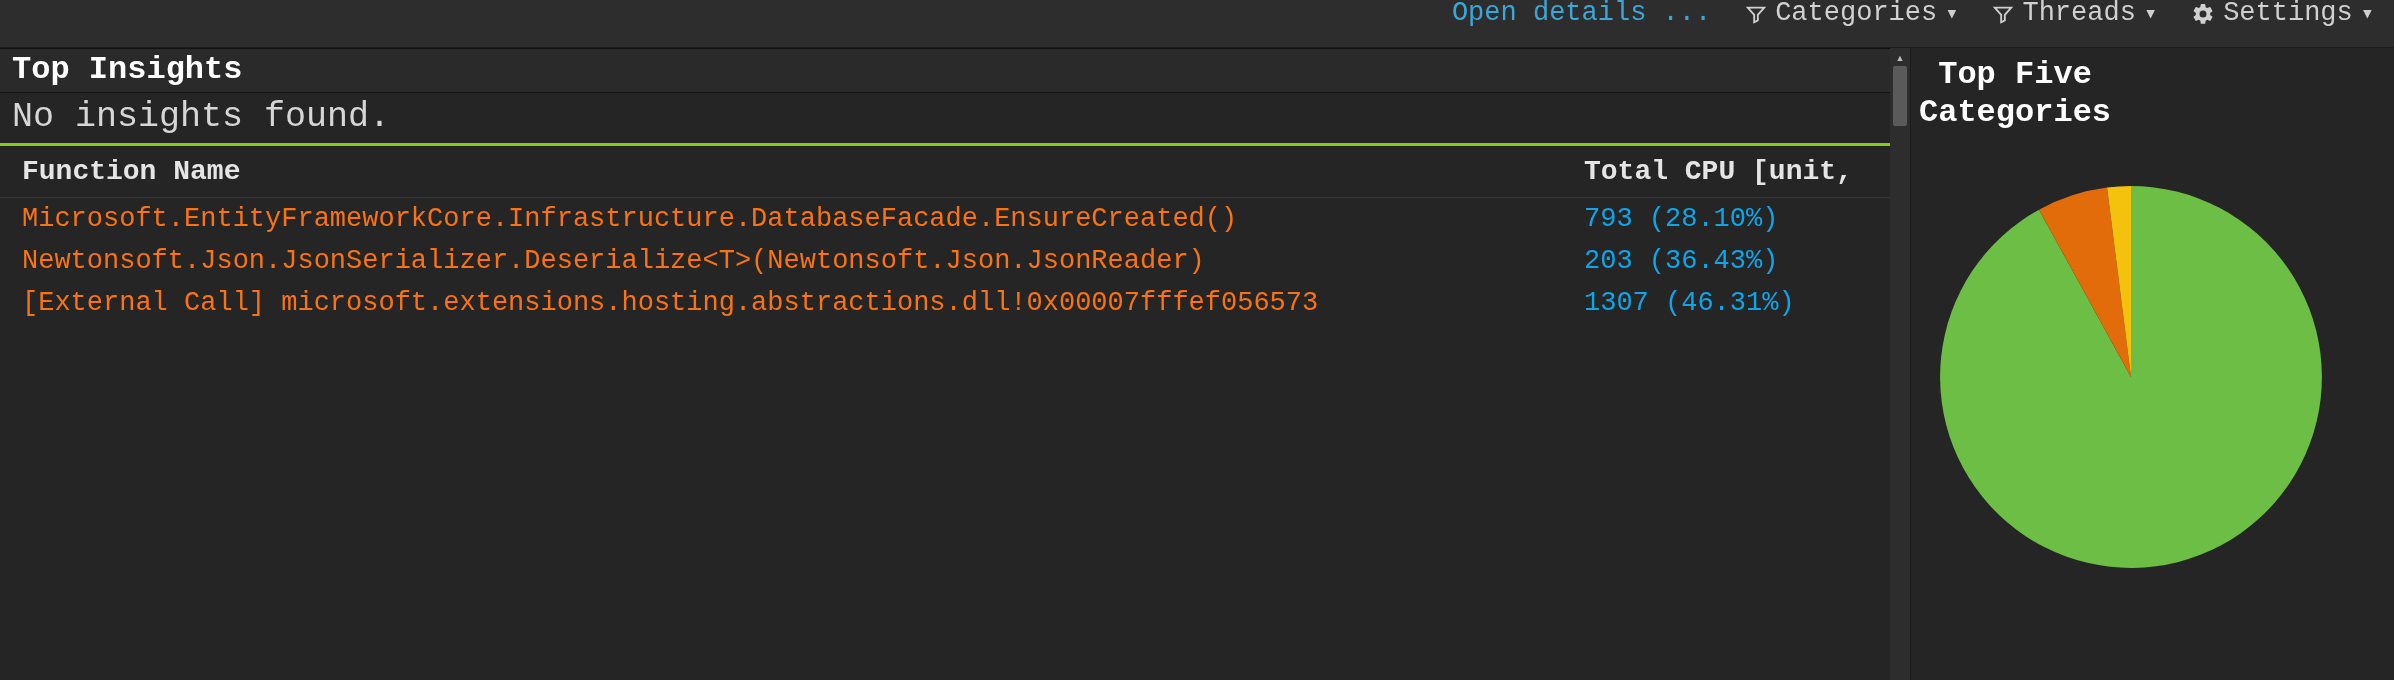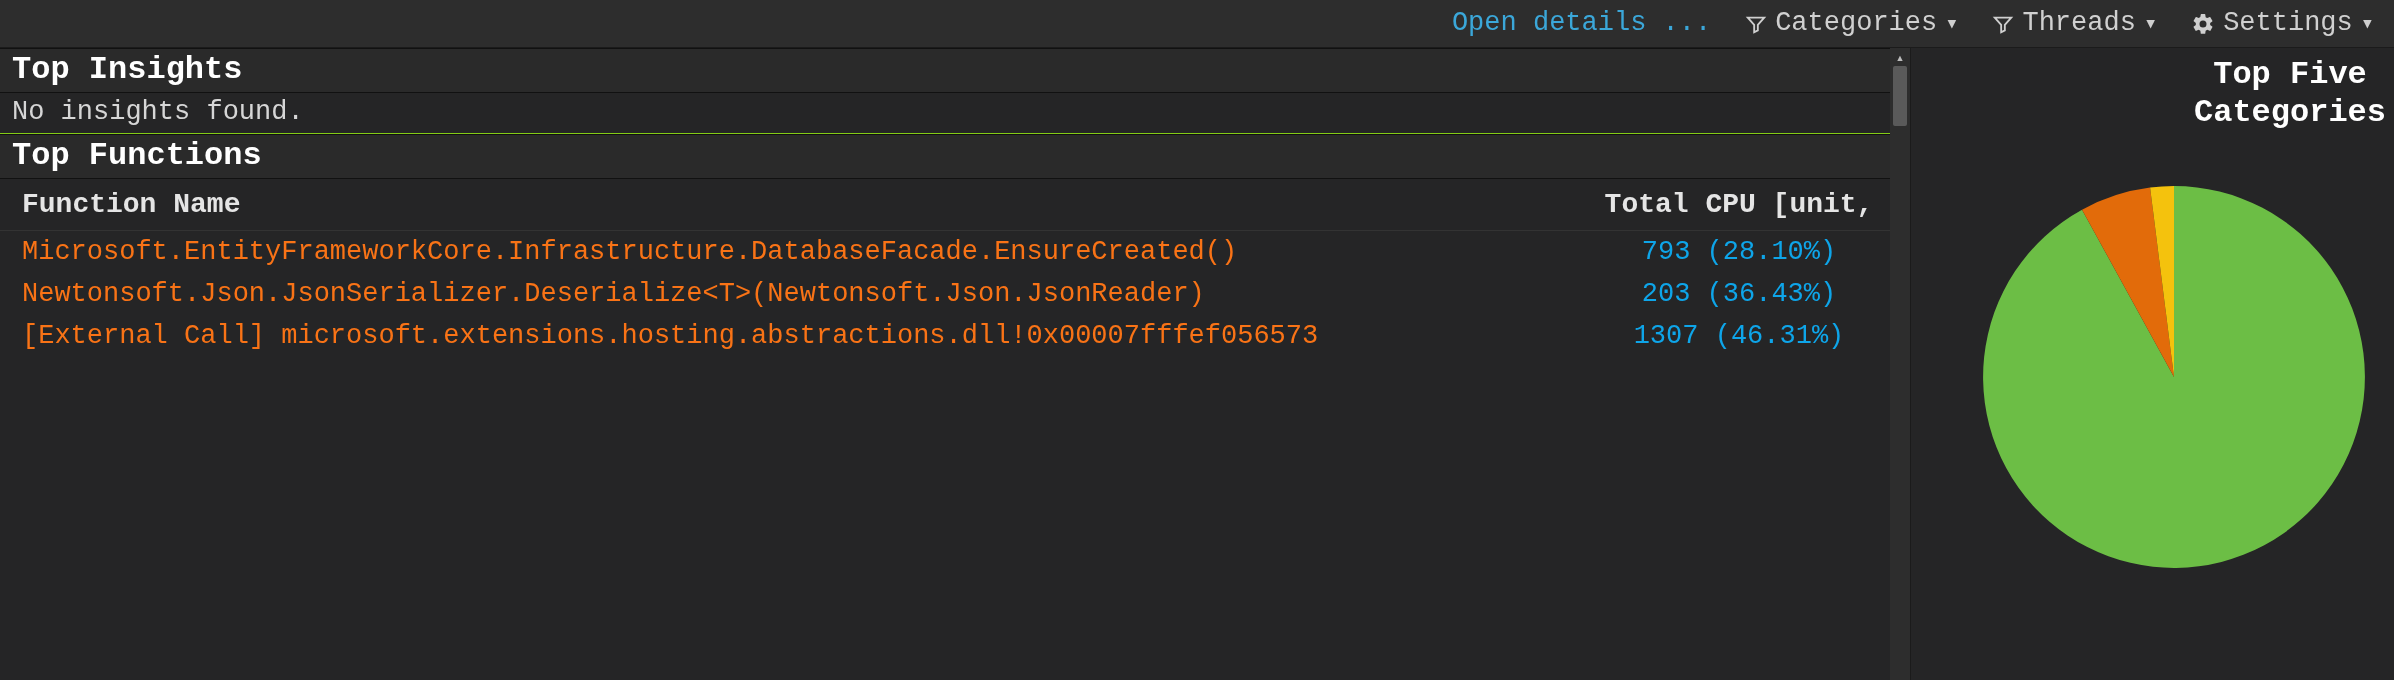--- a/index.html
+++ b/index.html
@@ -15,21 +15,21 @@
   .root {
     display: flex;
     flex-direction: column;
     width: 100%;
     height: 100%;
   }
   
   .toolbar {
     display: flex;
     justify-content: flex-end;
-    align-items: center;
+    align-items: flex-start;
     gap: 34px;
     height: 48px;
     padding: 0 20px 0 0;
     background: #2d2d2d;
     border-bottom: 1px solid #1b1b1b;
   }
   .toolbar-item {
     display: flex;
     align-items: center;
     gap: 8px;
@@ -59,39 +59,39 @@
     display: flex;
     flex-direction: column;
     position: relative;
     min-width: 0;
   }
   .right {
     width: 484px;
     border-left: 1px solid #1b1b1b;
     display: flex;
     flex-direction: column;
-    align-items: flex-end;
+    align-items: flex-start;
     padding-top: 4px;
     gap: 16px;
   }
   
   .section-header {
     background: #2a2a2a;
     border-top: 1px solid #111;
     border-bottom: 1px solid #111;
     padding: 2px 12px 4px 12px;
     font-weight: bold;
     font-size: 32px;
     color: #ffffff;
   }
   .section-body {
     padding: 4px 12px 6px 12px;
-    font-size: 27px;
+    font-size: 35px;
     color: #d6d6d6;
-    border-bottom: 1px solid #84cc16;
+    border-bottom: 3px solid #84cc16;
   }
   
   .func-table {
     display: flex;
     flex-direction: column;
     padding: 6px 0 0 0;
   }
   .func-head, .func-row {
     display: flex;
     align-items: center;
@@ -108,21 +108,20 @@
     flex: 1;
     min-width: 0;
     white-space: nowrap;
     overflow: hidden;
     text-overflow: ellipsis;
   }
   .col-cpu {
     width: 310px;
     white-space: nowrap;
     overflow: hidden;
-    text-align: center;
   }
   .func-row .col-name { color: #f97316; cursor: pointer; }
   .func-row .col-cpu  { color: #0ea5e9; }
   .func-row { padding-top: 6px; padding-bottom: 6px; font-size: 27px; }
 
   
   .scroll-track {
     position: absolute;
     right: 0;
     top: 0;
@@ -199,21 +198,20 @@
       <span class="chev">▾</span>
     </div>
   </div>
 
   <div class="split">
     <div class="left">
 
       <div class="section-header">Top Insights</div>
       <div class="section-body">No insights found.</div>
 
-      <div class="section-header">Top Functions</div>
 
       <div class="func-table">
         <div class="func-head">
           <div class="col-name">Function Name</div>
           <div class="col-cpu">Total CPU [unit,</div>
         </div>
         <div id="rows">
             <div class="func-row">
               <div class="col-name">Microsoft.EntityFrameworkCore.Infrastructure.DatabaseFacade.EnsureCreated()</div>
               <div class="col-cpu">793 (28.10%)</div>

